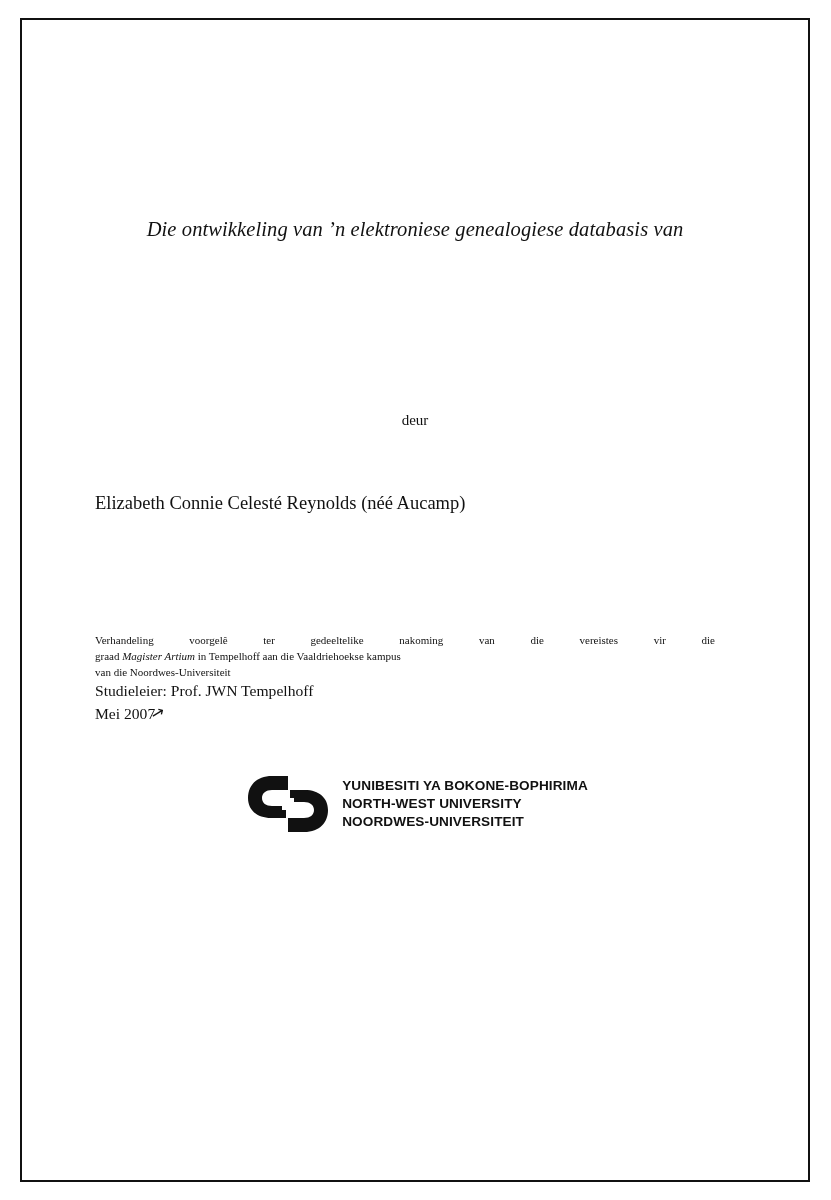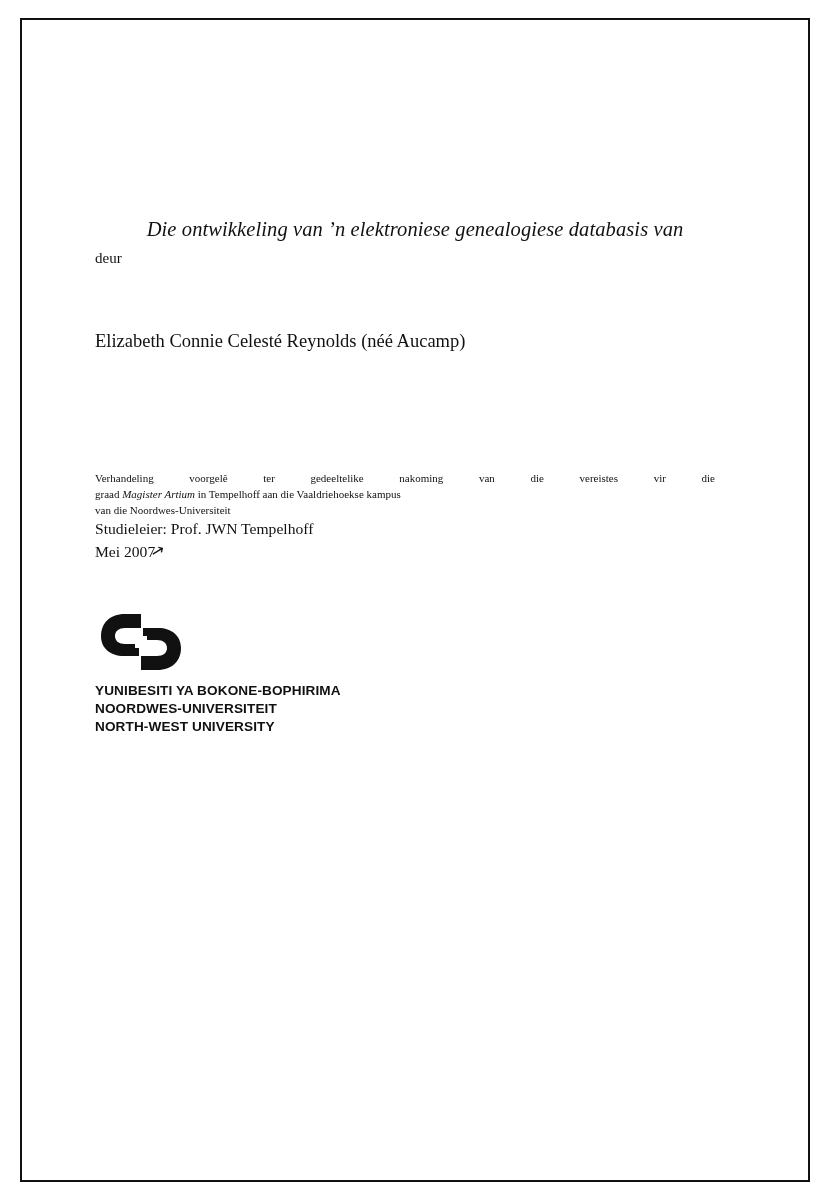--- a/index.html
+++ b/index.html
@@ -43,21 +43,22 @@
     font-size: 20.5px;
     line-height: 1.95;
     letter-spacing: 0.1px;
     font-style: italic;
   }
   .title-line {
     display: block;
     white-space: nowrap;
   }
   .deur {
-    text-align: left;
+    margin-top: 162px;
+    text-align: center;
     font-size: 15px;
   }
   .author {
     margin-top: 64px;
     text-align: left;
     font-size: 18.5px;
   }
   .statement {
     margin-top: 118px;
     font-size: 11px;
@@ -83,23 +84,23 @@
   .date-line .pen {
     position: absolute;
     right: -9px;
     top: -2px;
     font-size: 16px;
     transform: rotate(14deg);
   }
   .logo-wrap {
     margin-top: 46px;
     display: flex;
+    align-items: center;
     justify-content: center;
     gap: 8px;
-    flex-direction: column;
   }
   .logo-mark {
     width: 92px;
     height: 64px;
     flex: none;
   }
   .logo-text {
     font-family: "Liberation Sans", sans-serif;
     font-size: 13.6px;
     line-height: 1.32;
@@ -140,19 +141,19 @@
     </div>
 
     <div class="logo-wrap">
       <svg class="logo-mark" viewBox="0 0 92 64">
         <path d="M30 4 C14 4 6 14 6 26 C6 38 15 46 29 46 L44 46 L44 34 L30 34 C24 34 20 31 20 26 C20 21 24 18 30 18 L46 18 L46 4 Z" fill="#111111"></path>
         <path d="M62 60 C78 60 86 50 86 38 C86 26 77 18 63 18 L48 18 L48 30 L62 30 C68 30 72 33 72 38 C72 43 68 46 62 46 L46 46 L46 60 Z" fill="#111111"></path>
         <rect x="40" y="26" width="12" height="12" fill="#ffffff"></rect>
       </svg>
       <div class="logo-text">
         <span>YUNIBESITI YA BOKONE-BOPHIRIMA</span>
+        <span>NORTH-WEST UNIVERSITY</span>
         <span>NOORDWES-UNIVERSITEIT</span>
-        <span>NORTH-WEST UNIVERSITY</span>
       </div>
     </div>
 
   </div>
 </div>
 
 </body></html>

